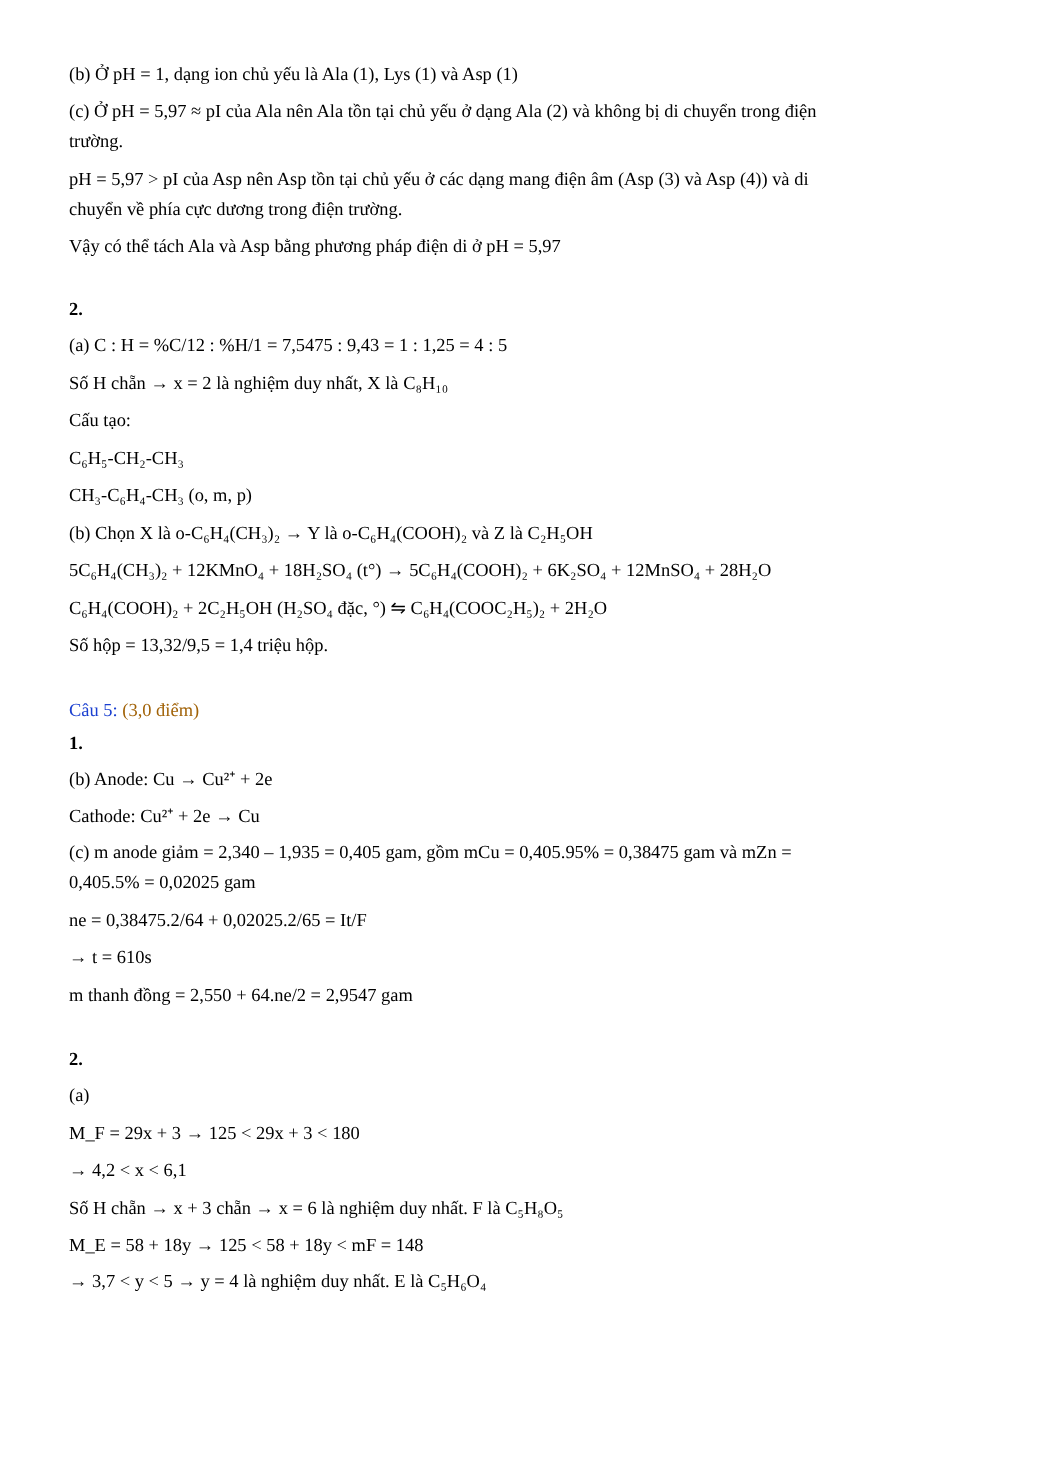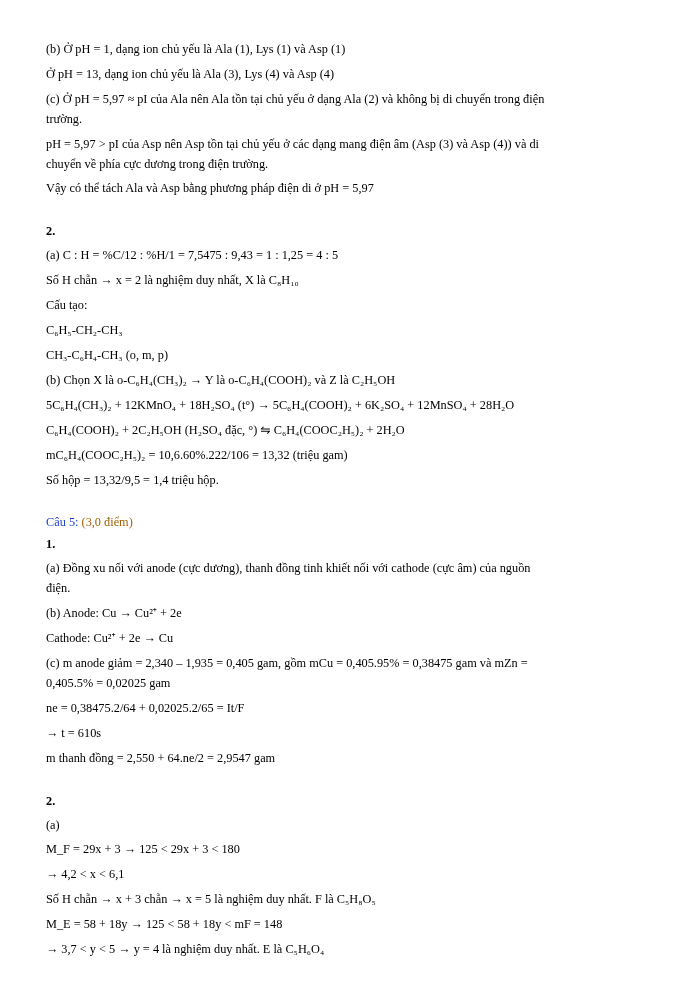--- a/index.html
+++ b/index.html
@@ -47,65 +47,62 @@
     color: #a16207;
   }
 </style>
 </head>
 <body>
 
 <div class="page">
 
   <div>
     <p class="line">(b) Ở pH = 1, dạng ion chủ yếu là Ala (1), Lys (1) và Asp (1)</p>
-    <p class="line">Ở pH = 13, dạng ion chủ yếu là Ala (3), Lys (4) và Asp (4)</p>
     <p class="line">(c) Ở pH = 5,97 ≈ pI của Ala nên Ala tồn tại chủ yếu ở dạng Ala (2) và không bị di chuyển trong điện trường.</p>
     <p class="line">pH = 5,97 &gt; pI của Asp nên Asp tồn tại chủ yếu ở các dạng mang điện âm (Asp (3) và Asp (4)) và di chuyển về phía cực dương trong điện trường.</p>
     <p class="line">Vậy có thể tách Ala và Asp bằng phương pháp điện di ở pH = 5,97</p>
   </div>
 
   <div class="gap-lg"></div>
 
   <div>
     <p class="sec-num">2.</p>
     <p class="line">(a) C : H = %C/12 : %H/1 = 7,5475 : 9,43 = 1 : 1,25 = 4 : 5</p>
     <p class="line">Số H chẵn → x = 2 là nghiệm duy nhất, X là C₈H₁₀</p>
     <p class="line">Cấu tạo:</p>
     <p class="line">C₆H₅-CH₂-CH₃</p>
     <p class="line">CH₃-C₆H₄-CH₃ (o, m, p)</p>
     <p class="line">(b) Chọn X là o-C₆H₄(CH₃)₂ → Y là o-C₆H₄(COOH)₂ và Z là C₂H₅OH</p>
     <p class="line">5C₆H₄(CH₃)₂ + 12KMnO₄ + 18H₂SO₄ (t°) → 5C₆H₄(COOH)₂ + 6K₂SO₄ + 12MnSO₄ + 28H₂O</p>
     <p class="line">C₆H₄(COOH)₂ + 2C₂H₅OH (H₂SO₄ đặc, °) ⇋ C₆H₄(COOC₂H₅)₂ + 2H₂O</p>
-    <p class="line">mC₆H₄(COOC₂H₅)₂ = 10,6.60%.222/106 = 13,32 (triệu gam)</p>
     <p class="line">Số hộp = 13,32/9,5 = 1,4 triệu hộp.</p>
   </div>
 
   <div class="gap-lg"></div>
 
   <p class="q-head">
     <span class="blue">Câu 5:</span>
     <span class="pts">(3,0 điểm)</span>
   </p>
 
   <div>
     <p class="sec-num">1.</p>
-    <p class="line">(a) Đồng xu nối với anode (cực dương), thanh đồng tinh khiết nối với cathode (cực âm) của nguồn điện.</p>
     <p class="line">(b) Anode: Cu → Cu²⁺ + 2e</p>
     <p class="line">Cathode: Cu²⁺ + 2e → Cu</p>
     <p class="line">(c) m anode giảm = 2,340 – 1,935 = 0,405 gam, gồm mCu = 0,405.95% = 0,38475 gam và mZn = 0,405.5% = 0,02025 gam</p>
     <p class="line">ne = 0,38475.2/64 + 0,02025.2/65 = It/F</p>
     <p class="line">→ t = 610s</p>
     <p class="line">m thanh đồng = 2,550 + 64.ne/2 = 2,9547 gam</p>
   </div>
 
   <div class="gap-lg"></div>
 
   <div>
     <p class="sec-num">2.</p>
     <p class="line">(a)</p>
     <p class="line">M_F = 29x + 3 → 125 &lt; 29x + 3 &lt; 180</p>
     <p class="line">→ 4,2 &lt; x &lt; 6,1</p>
-    <p class="line">Số H chẵn → x + 3 chẵn → x = 5 là nghiệm duy nhất. F là C₅H₈O₅</p>
+    <p class="line">Số H chẵn → x + 3 chẵn → x = 6 là nghiệm duy nhất. F là C₅H₈O₅</p>
     <p class="line">M_E = 58 + 18y → 125 &lt; 58 + 18y &lt; mF = 148</p>
     <p class="line">→ 3,7 &lt; y &lt; 5 → y = 4 là nghiệm duy nhất. E là C₅H₆O₄</p>
   </div>
 
 </div>
 
 </body></html>

